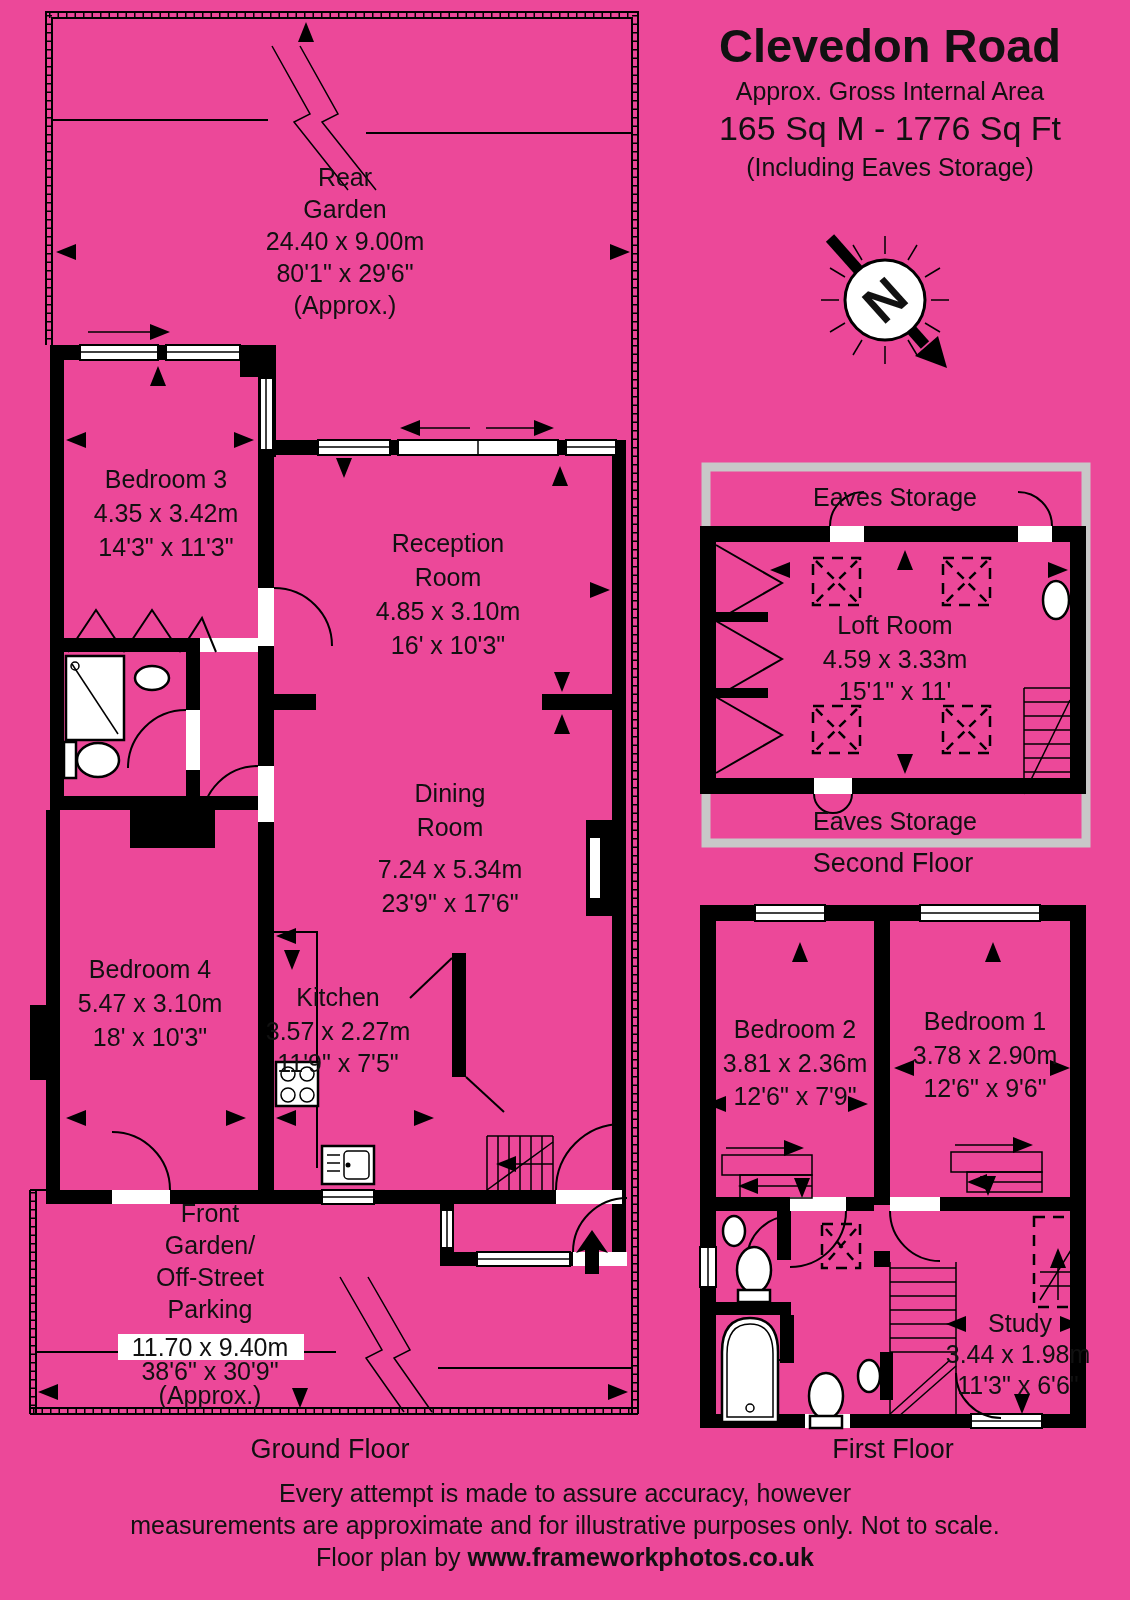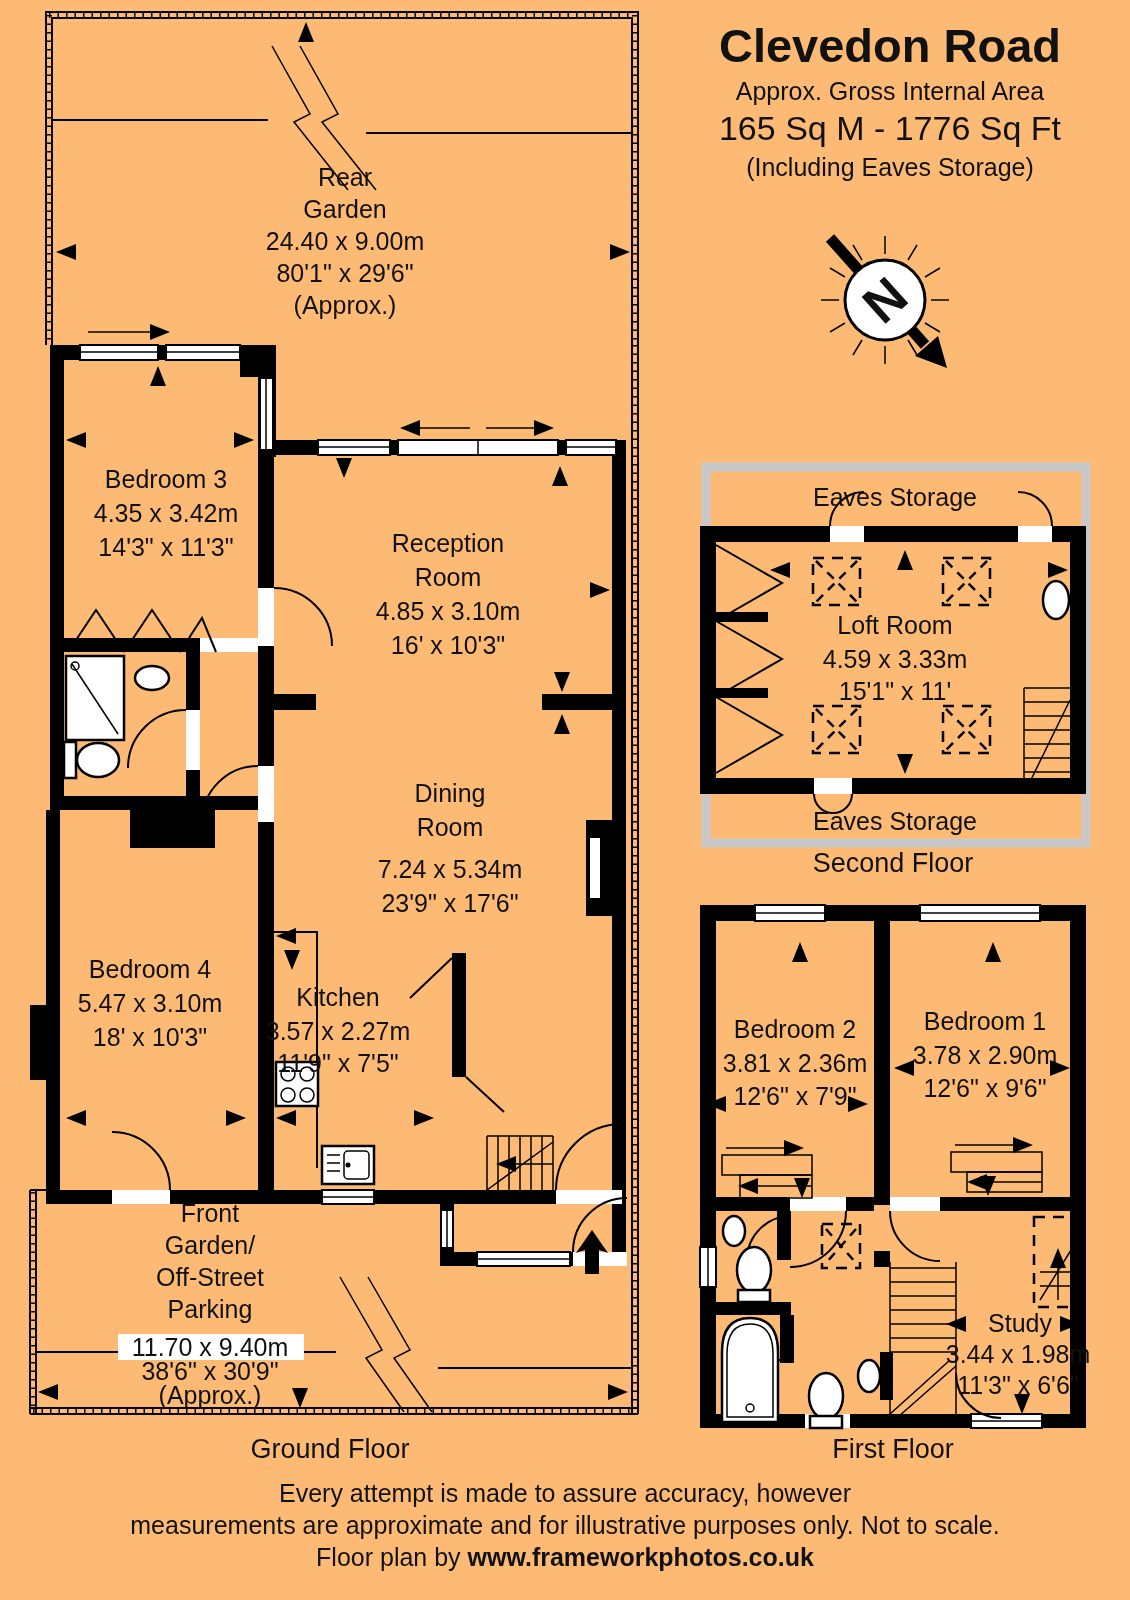--- a/index.html
+++ b/index.html
@@ -1,16 +1,16 @@
 <!DOCTYPE html>
 <html><head>
 <meta charset="utf-8">
 <style>
   html,body{margin:0;padding:0;background:#fff;}
-  #stage{position:relative;width:1130px;height:1600px;background:#fdba74;overflow:hidden;text-align:center;}
+  #stage{position:relative;width:1130px;height:1600px;background:#ec4899;overflow:hidden;text-align:center;}
   svg{display:block;}
   svg text{font-family:"Liberation Sans","DejaVu Sans",sans-serif;fill:#111;}
   .t-title{font-size:47px;font-weight:bold;}
   .t-sub{font-size:25px;}
   .t-area{font-size:34px;}
   .t-room{font-size:25px;text-anchor:middle;}
   .t-floor{font-size:27px;text-anchor:middle;}
   .t-foot{font-size:25px;text-anchor:middle;}
   .t-n{font-size:52px;font-weight:bold;text-anchor:middle;}
   .wall{fill:#000;stroke:none;}

